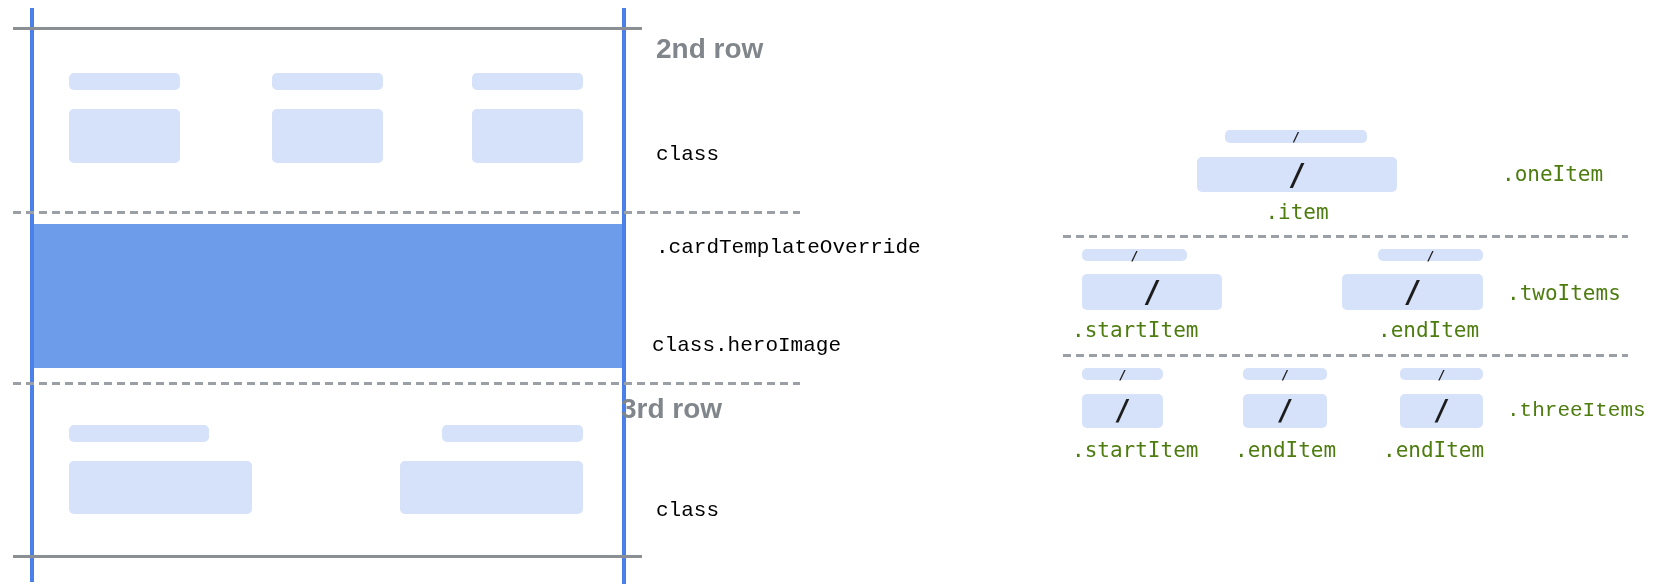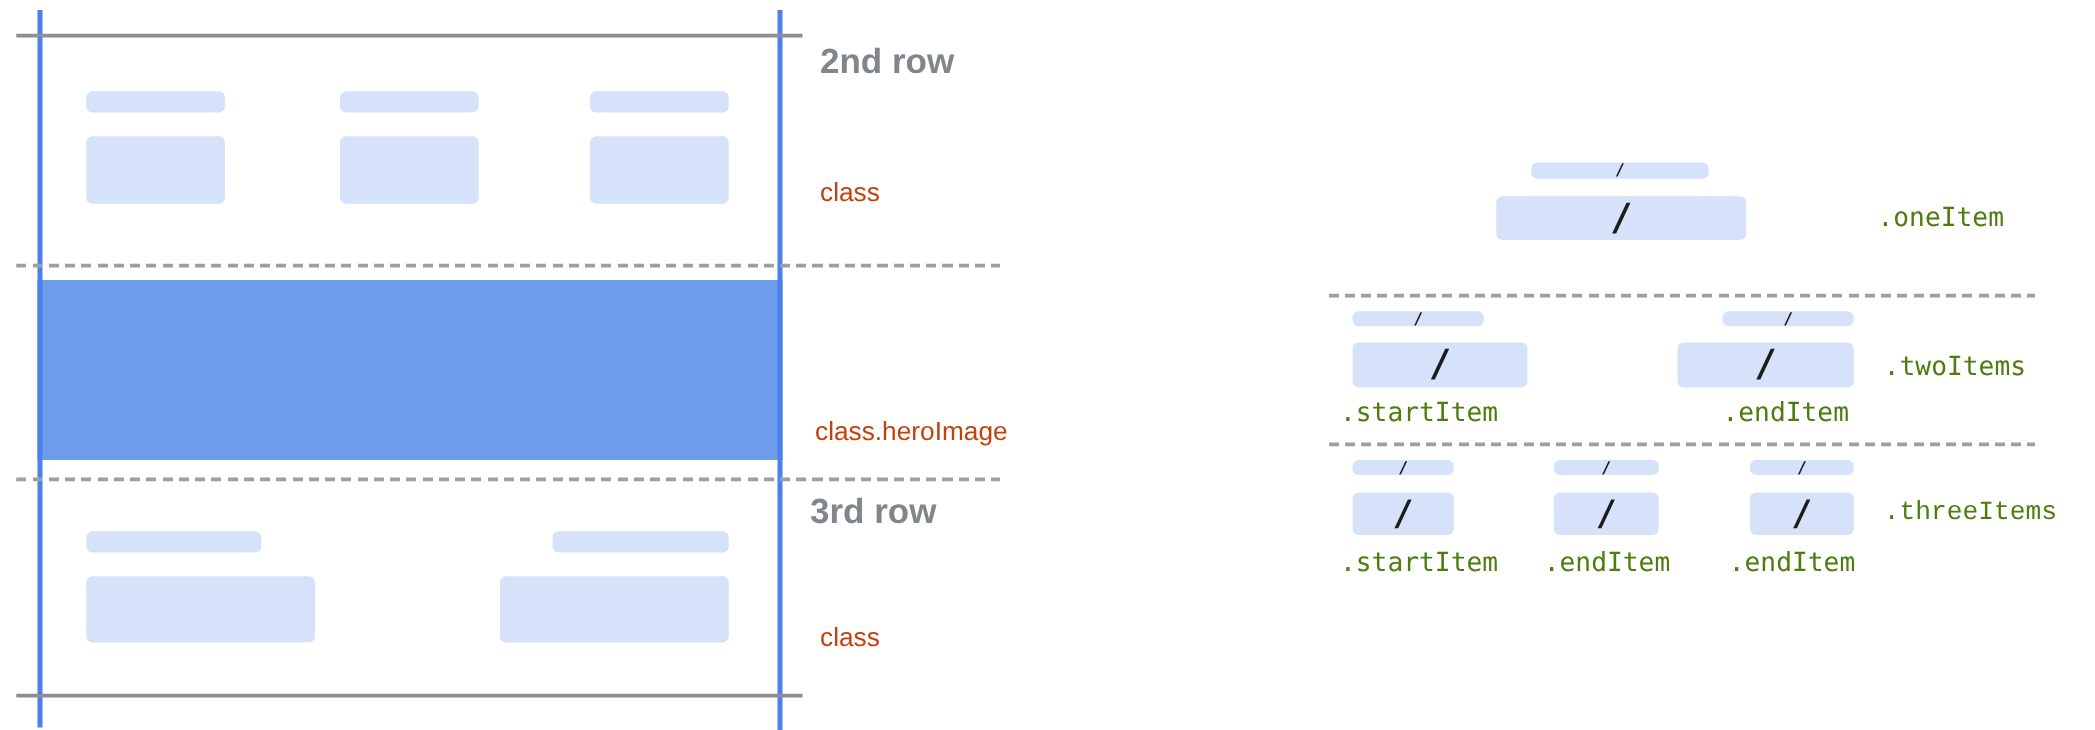--- a/index.html
+++ b/index.html
@@ -13,22 +13,22 @@
            background-image:repeating-linear-gradient(90deg,#9aa0a6 0 8px,transparent 8px 13px); }
   .hero  { position:absolute; background:#6d9cea; }
   .ph    { position:absolute; background:#d6e2f9; border-radius:5px;
            display:flex; align-items:center; justify-content:center; }
   .slash { font-family:"DejaVu Sans Mono", monospace; font-weight:bold; color:#1c1c1c; line-height:1; }
   .s-sm  { font-size:13px; }
   .s-lg  { font-size:30px; }
   .s-md  { font-size:28px; }
   .mono  { position:absolute; font-family:"DejaVu Sans Mono", monospace;
            color:#4d7c0f; font-size:21px; white-space:pre; }
-  .mono-block { position:absolute; font-family:Liberation Sans, sans-serif;
-           color:#c2410c; font-size:21px; line-height:31px; white-space:pre; }
+  .mono-block { position:absolute; font-family:Liberation Mono, monospace;
+           color:#000000; font-size:21px; line-height:31px; white-space:pre; }
   .heading { position:absolute; font-weight:bold; font-size:28px; color:#80868b;
            font-family:"Liberation Sans", sans-serif; }
   .center { text-align:center; }
 </style>
 </head>
 <body>
 
 <div class="canvas">
 
   <div class="hero" style="left:30px; top:224px; width:596px; height:144px;"></div>
@@ -48,40 +48,42 @@
   <div class="ph" style="left:472px; top:109px; width:111px; height:54px;"></div>
 
   <div class="ph" style="left:69px;  top:425px; width:140px; height:17px;"></div>
   <div class="ph" style="left:69px;  top:461px; width:183px; height:53px;"></div>
   <div class="ph" style="left:442px; top:425px; width:141px; height:17px;"></div>
   <div class="ph" style="left:400px; top:461px; width:183px; height:53px;"></div>
 
   <div class="heading" style="left:656px; top:33px;">2nd row</div>
   <div class="mono-block" style="left:656px; top:77px;">
     <div>class</div>
+    <div>.cardTemplateOverride</div>
   </div>
 
   <div class="mono-block" style="left:652px; top:268px;">
     <div>class.heroImage</div>
   </div>
 
-  <div class="heading" style="left:648px; top:393px;">3rd row</div>
+  <div class="heading" style="left:621px; top:393px;">3rd row</div>
   <div class="mono-block" style="left:656px; top:436px; line-height:30px;">
     <div>class</div>
     
     
     
   </div>
 
   <div class="ph" style="left:1225px; top:130px; width:142px; height:13px;">
     <span class="slash s-sm">/</span>
   </div>
   <div class="ph" style="left:1197px; top:157px; width:200px; height:35px;">
     <span class="slash s-lg">/</span>
   </div>
+  <div class="mono center" style="left:1197px; top:200px; width:200px;">.item</div>
   <div class="mono" style="left:1502px; top:162px;">.oneItem</div>
 
   <div class="dash" style="left:1063px; top:235px; width:565px;"></div>
 
   <div class="ph" style="left:1082px; top:249px; width:105px; height:12px;">
     <span class="slash s-sm">/</span>
   </div>
   <div class="ph" style="left:1082px; top:274px; width:140px; height:36px;">
     <span class="slash s-lg">/</span>
   </div>

